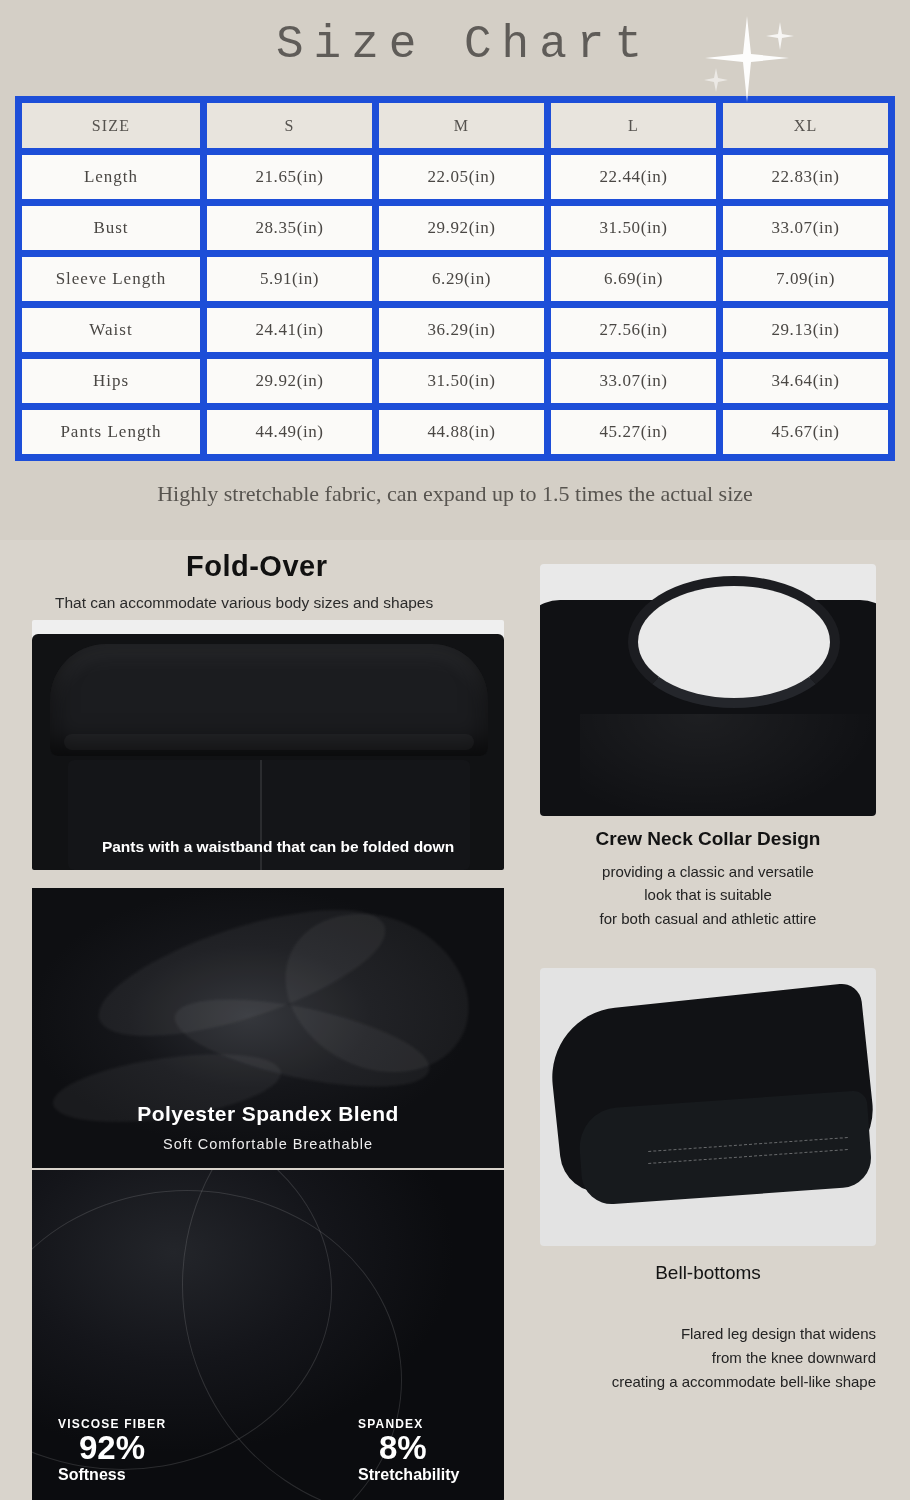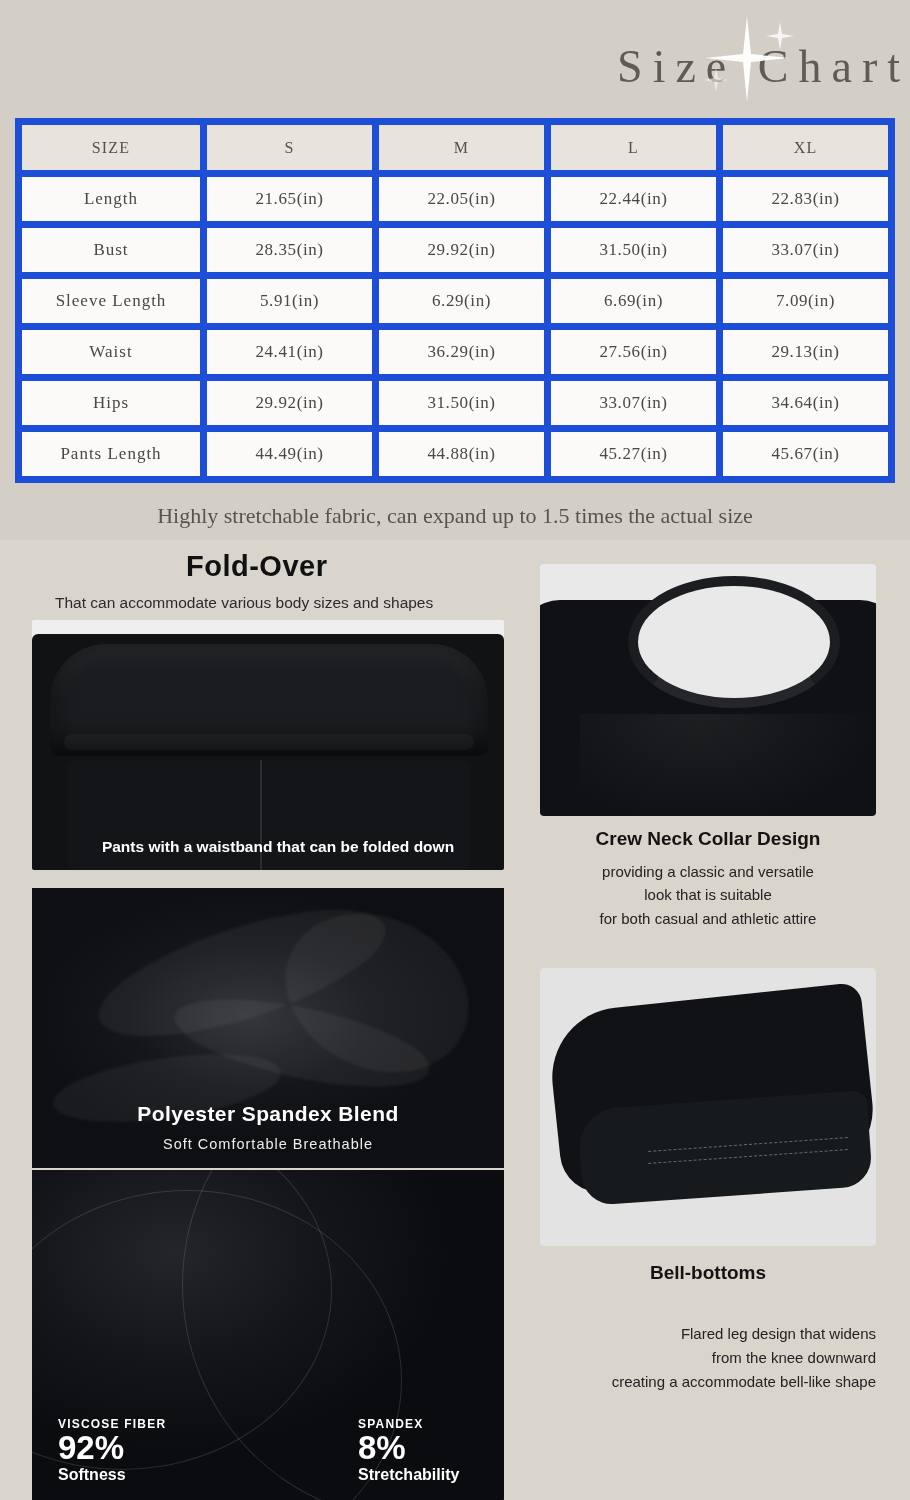--- a/index.html
+++ b/index.html
@@ -14,26 +14,26 @@
   .page { position: relative; width: 910px; height: 1500px; }
 
   
   .top-section {
     position: relative;
     background: #d4cfc6;
     padding: 0 0 8px 0;
     height: 540px;
   }
   .title {
-    text-align: right;
-    font-family: Liberation Serif, serif;
+    text-align: center;
+    font-family: Liberation Mono, monospace;
     font-size: 46px;
     letter-spacing: 10px;
     color: #5f5c58;
-    padding-top: 44px;
+    padding-top: 22px;
     padding-left: 18px;
     font-weight: normal;
     line-height: 1;
   }
   .sparkle {
     position: absolute;
     right: 108px;
     top: 6px;
     width: 110px;
     height: 110px;
@@ -277,29 +277,29 @@
   .comp-curve {
     position: absolute;
     border: 1px solid rgba(255,255,255,0.13);
     border-radius: 50%;
   }
   .stat {
     position: absolute;
     color: #fff;
   }
   .stat .lbl { font-size: 12px; letter-spacing: 1.2px; font-weight: bold; }
-  .stat .num { font-size: 33px; font-weight: bold; line-height: 1.05; }
+  .stat .num { font-size: 33px; font-weight: bold; line-height: 1.05; margin-left: 21px; }
   .stat .sub { font-size: 16px; font-weight: bold; }
 
   .bell-title {
     position: absolute;
     width: 336px;
     text-align: center;
     font-size: 19px;
-    font-weight: bold;
+    font-weight: normal;
     color: #131313;
   }
   .bell-lines {
     position: absolute;
     width: 336px;
     text-align: center;
     font-size: 15px;
     color: #232323;
     line-height: 1.6;
   }

